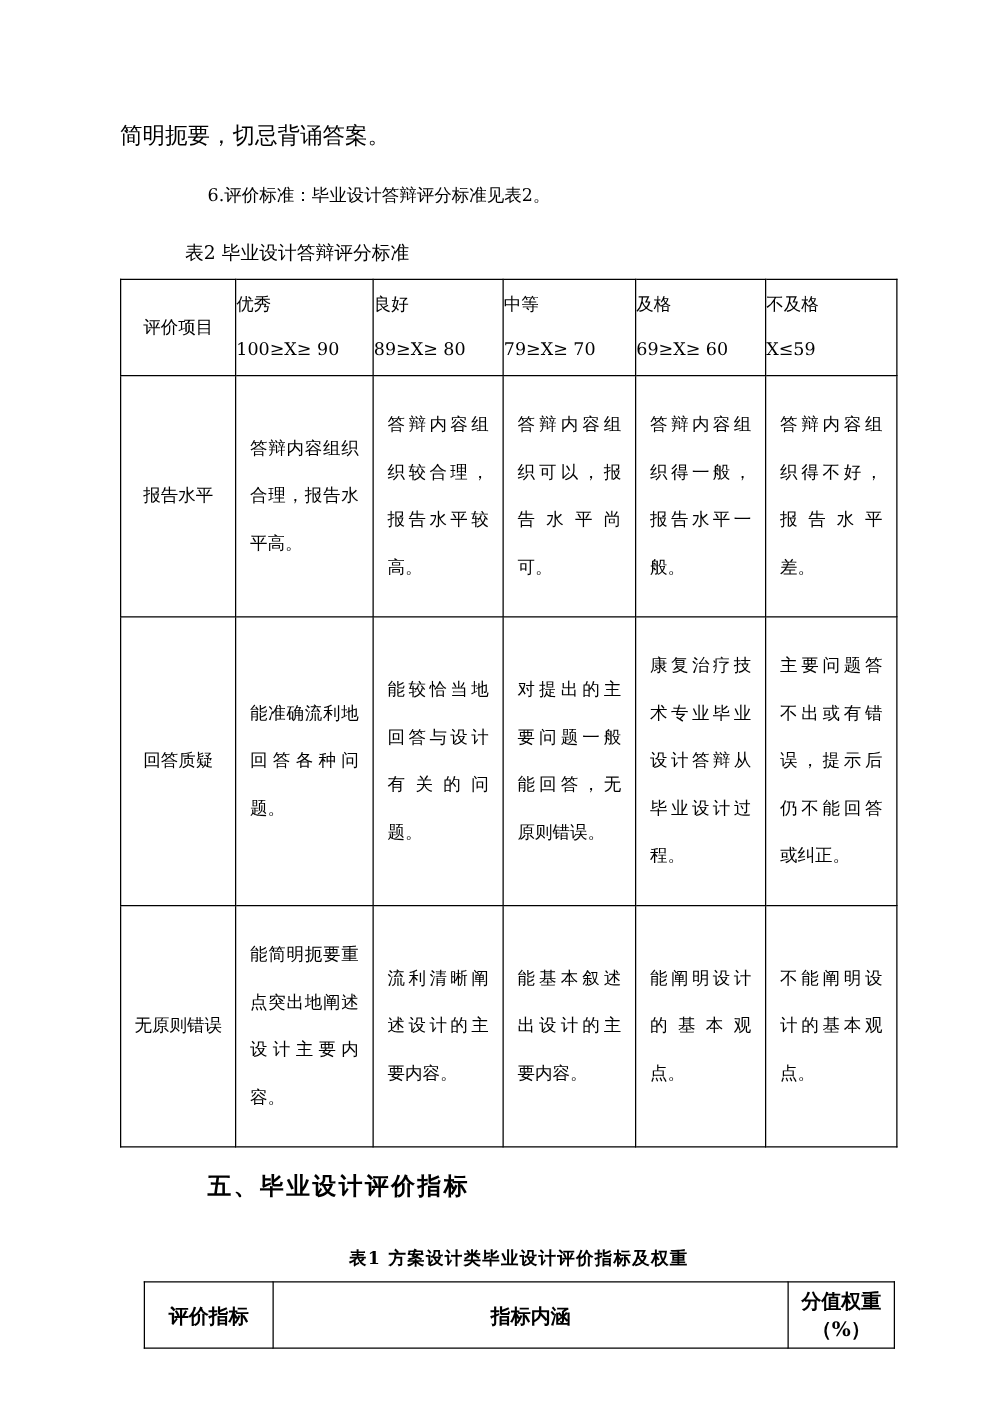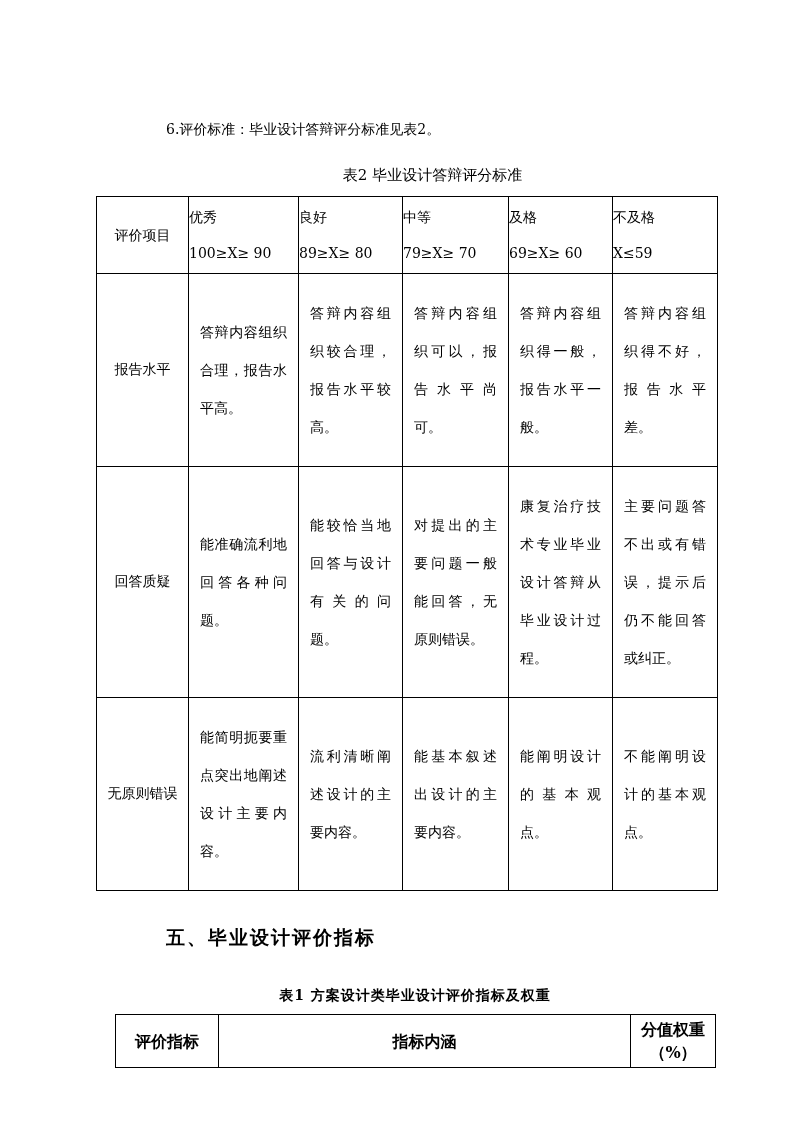--- a/index.html
+++ b/index.html
@@ -6,49 +6,50 @@
   html, body { background:#ffffff; }
   body {
     width:793px; height:1122px; overflow:hidden;
     font-family:"DejaVu Serif","Liberation Serif",serif;
     color:#000000;
   }
   .page { padding:95px 76px 0 96px; }
 
   .intro   { font-size:18px; line-height:1.5; }
   .item6   { font-size:14px; margin-top:26px; padding-left:70px; }
-  .caption2{ font-size:15px; margin-top:27px; padding-left:52px;text-align:center; }
+  .caption2{ font-size:15px; margin-top:27px; padding-left:52px; }
 
   table { border-collapse:collapse; table-layout:fixed; }
   .t2 { width:621px; margin-top:11px; }
   .t2 td { border:1px solid #000; font-size:14px; vertical-align:middle; }
   .t2 tr.r-head  { height:76px; }
   .t2 tr.r-0     { height:120px; }
   .t2 tr.r-1     { height:198px; }
   .t2 tr.r-2     { height:162px; }
   .t2 td.c0 { text-align:center; }
   .t2 tr.r-head td { line-height:36px; padding:2px 0; }
   .t2 td.body { padding:20px 11px; line-height:38px; text-align:left; text-align:justify; }
 
-  .sec5-heading { font-size:19px; font-weight:bold; margin-top:34px; padding-left:70px; letter-spacing:2px; }
+  .sec5-heading { font-size:19px; font-weight:bold; margin-top:18px; padding-left:70px; letter-spacing:2px; }
   .para { font-size:18px; margin-top:12px; line-height:46px; text-indent:36px;
           letter-spacing:7px; width:620px; text-align:justify; }
 
   .caption1 { font-size:14px; font-weight:bold; margin-top:36px;
               width:600px; margin-left:19px; text-align:center; letter-spacing:1px; }
   .t1 { width:600px; margin-left:19px; margin-top:9px; }
   .t1 td { border:1px solid #000; font-size:16px; font-weight:bold;
            text-align:center; vertical-align:middle; line-height:1.45; padding:3px 2px; }
   .t1 tr { height:48px; }
 </style>
 </head>
 <body>
 
 <div class="page">
 
+  <p class="intro">简明扼要，切忌背诵答案。</p>
 
   <p class="item6">6.评价标准：毕业设计答辩评分标准见表2。</p>
 
   <p class="caption2">表2 毕业设计答辩评分标准</p>
 
   <table class="t2">
     <colgroup>
       <col style="width:92px">
         <col style="width:110px">
         <col style="width:104px">

